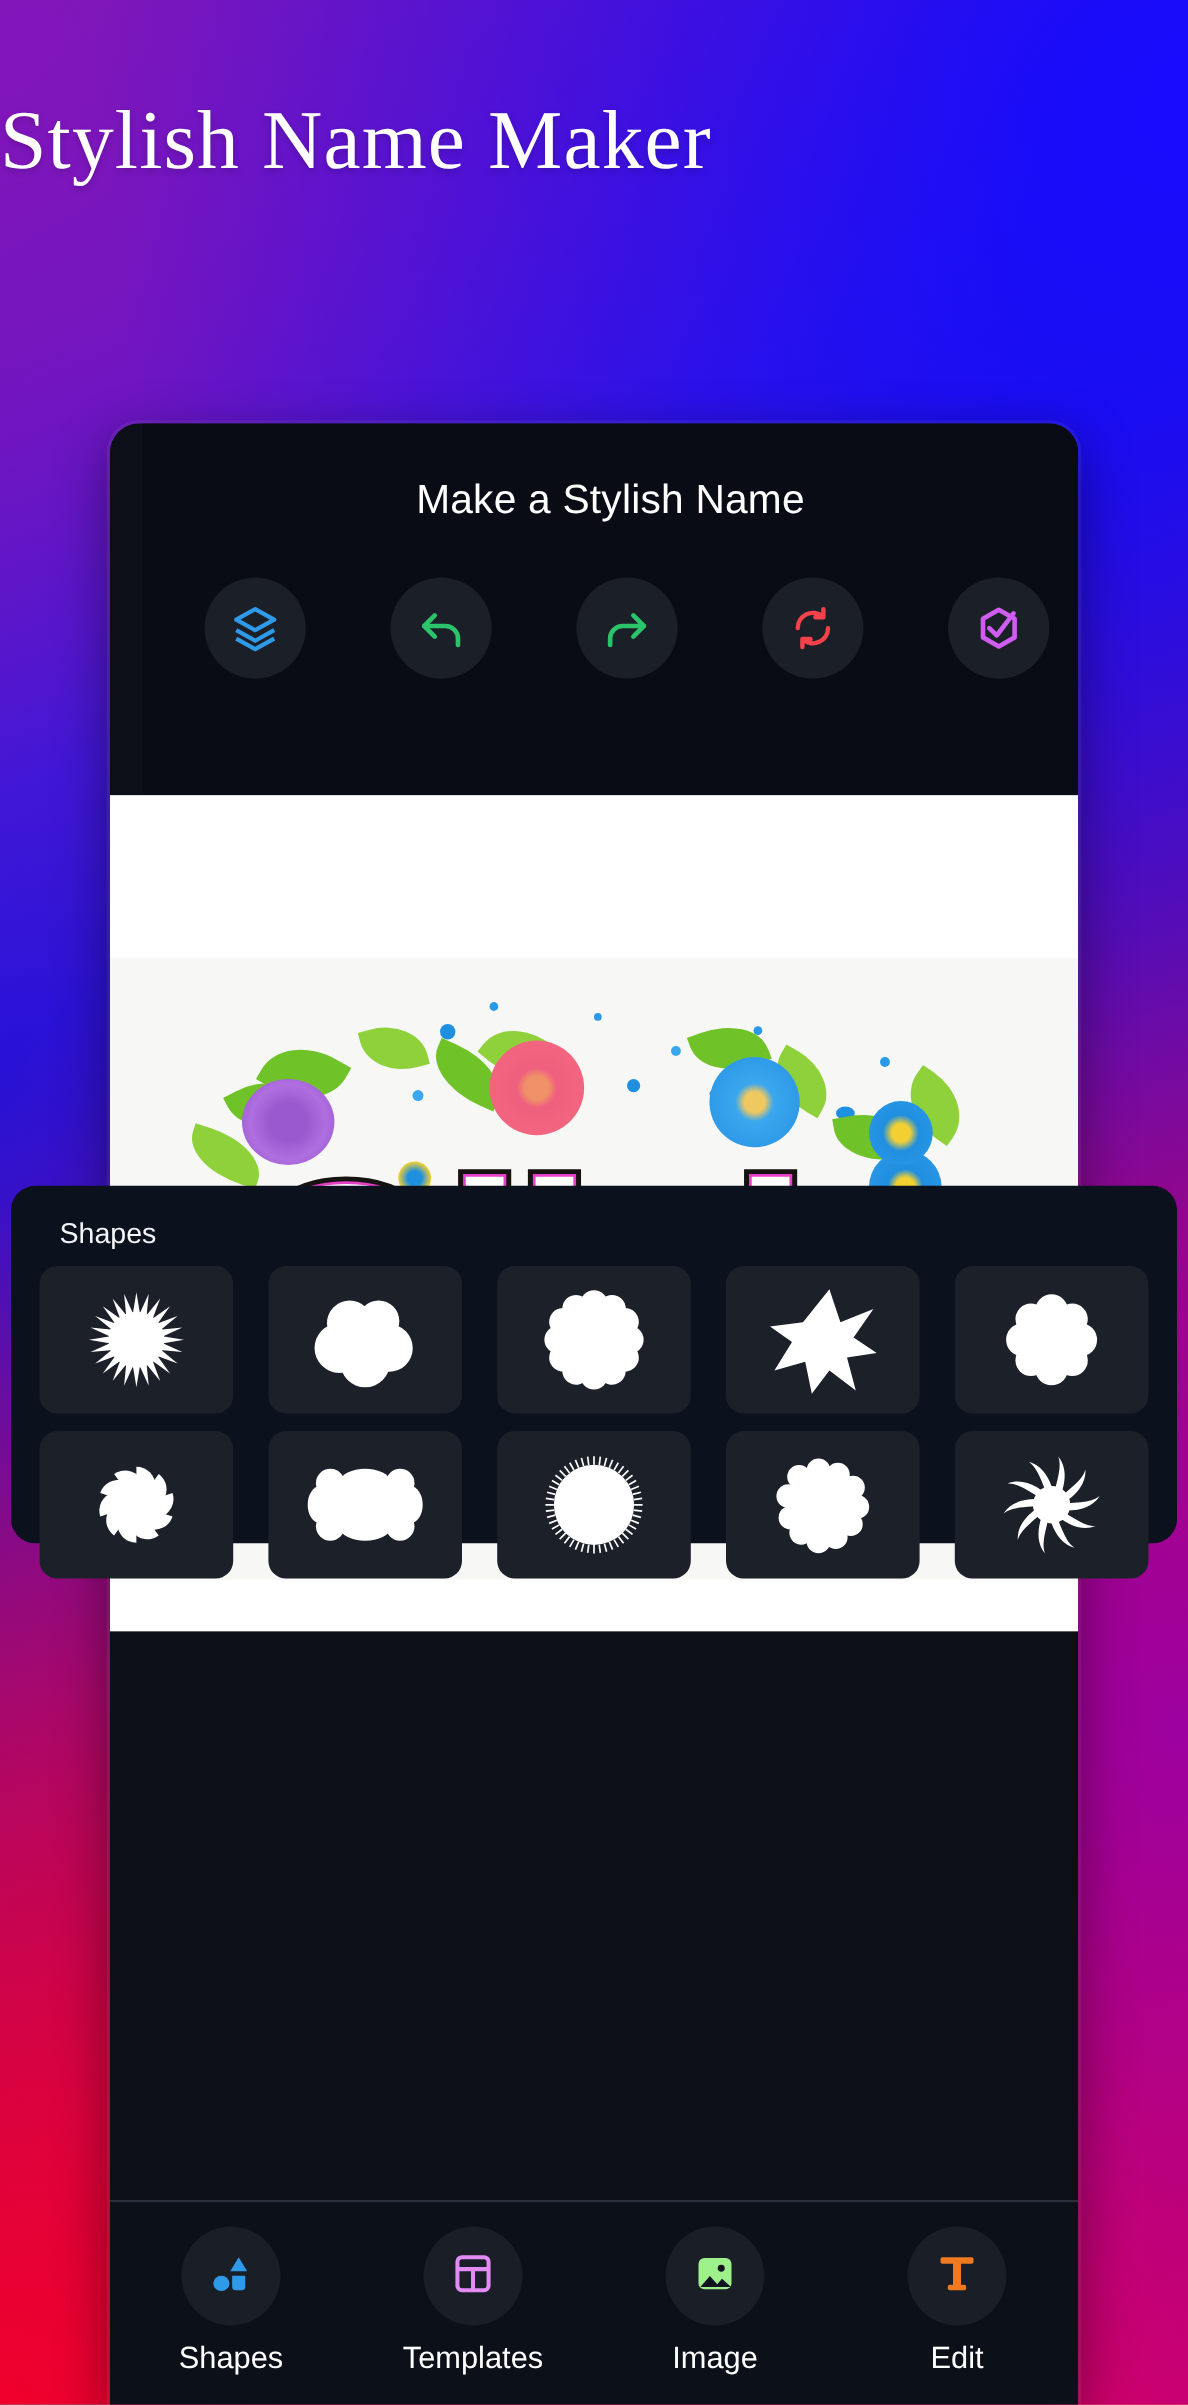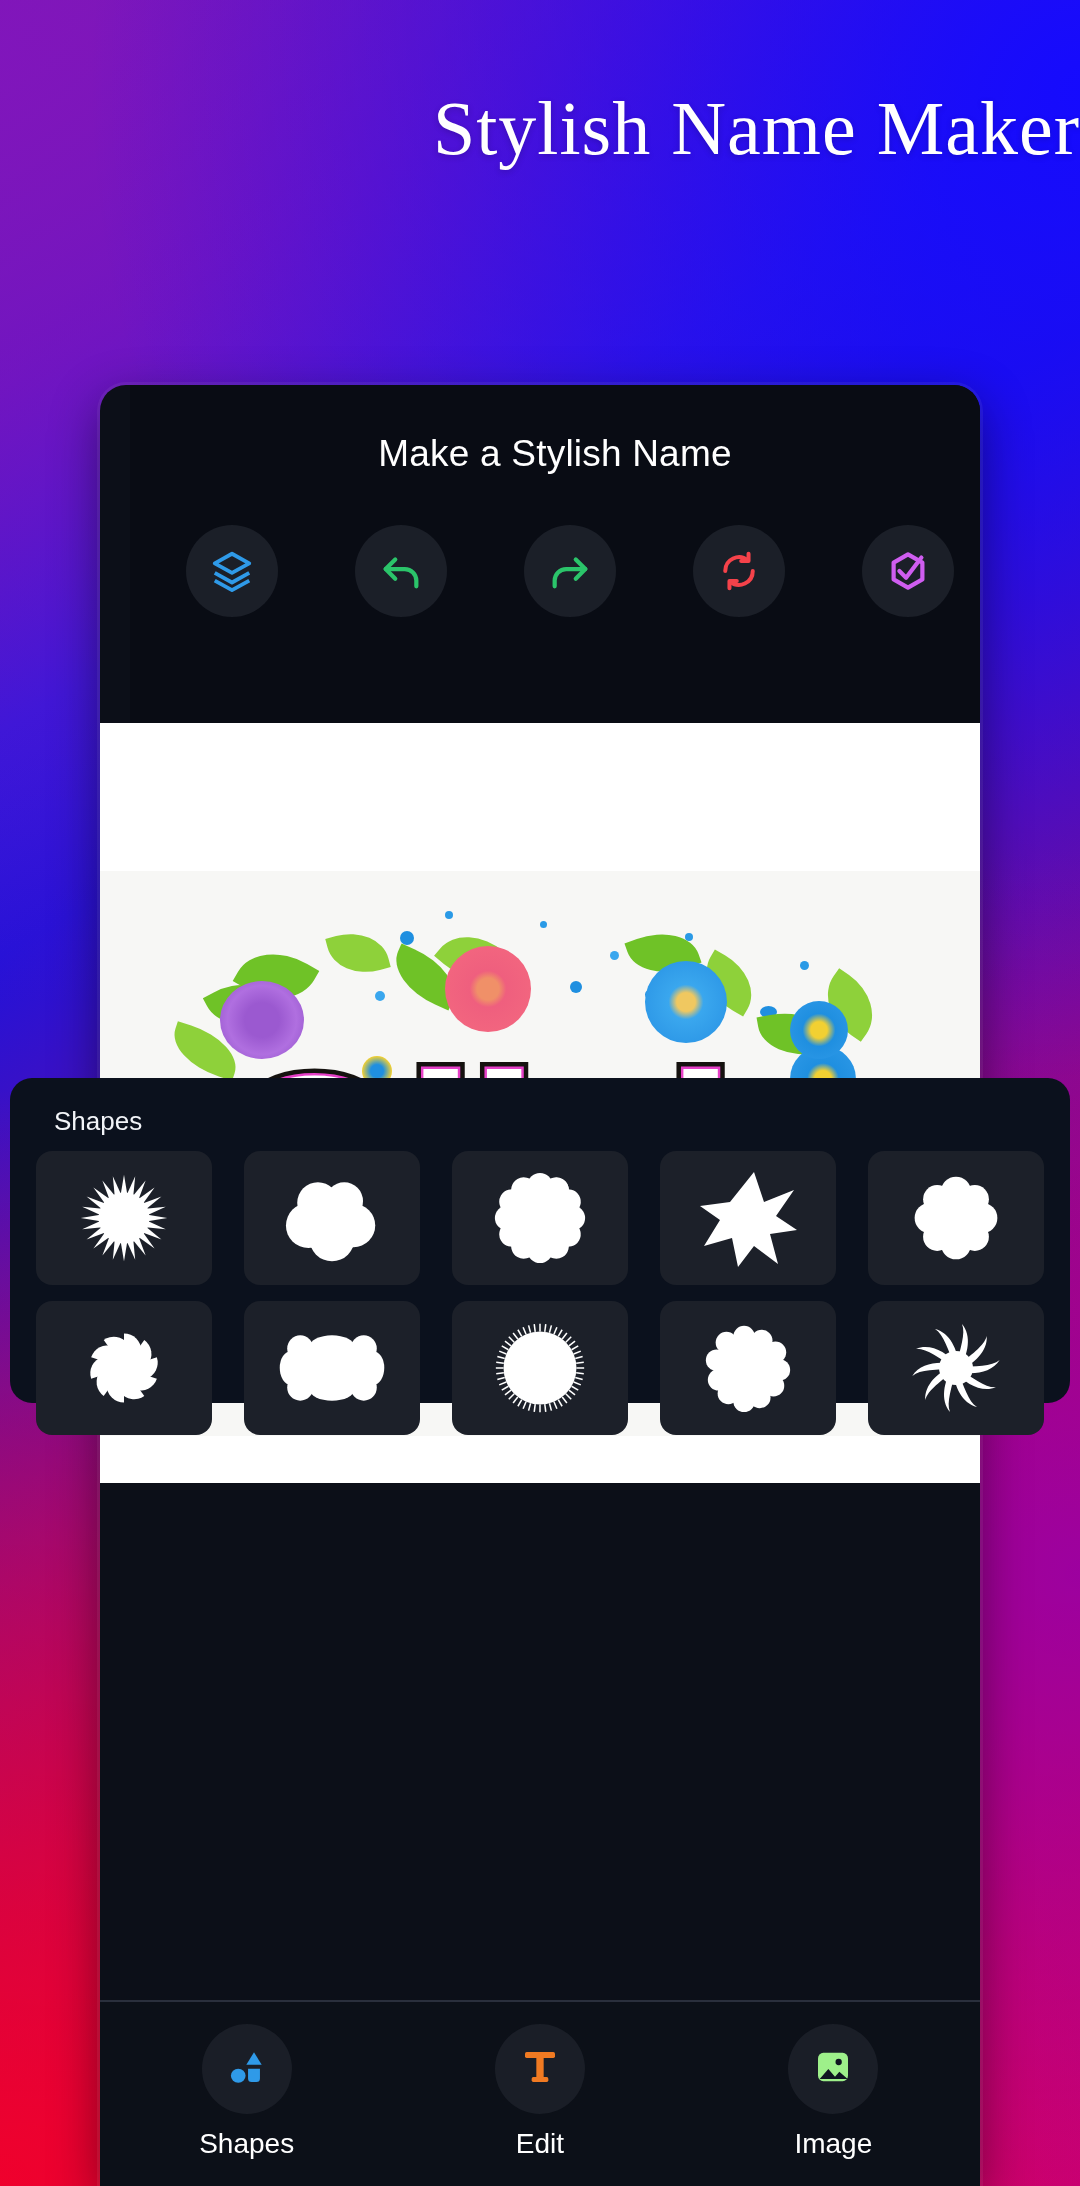--- a/index.html
+++ b/index.html
@@ -25,21 +25,21 @@
     position:absolute; inset:0; pointer-events:none;
     background:
       radial-gradient(circle at 100% 4%, rgba(20,10,255,.95) 0%, rgba(20,10,255,0) 42%),
       radial-gradient(circle at 0% 2%, rgba(130,20,190,.85) 0%, rgba(130,20,190,0) 40%),
       radial-gradient(circle at 100% 72%, rgba(150,0,170,.85) 0%, rgba(150,0,170,0) 38%),
       radial-gradient(circle at 0% 100%, rgba(245,0,40,.9) 0%, rgba(245,0,40,0) 45%),
       radial-gradient(circle at 100% 100%, rgba(200,0,120,.8) 0%, rgba(200,0,120,0) 45%);
   }
 
   
-  .hero { position:absolute; top:0; left:0; width:1080px; text-align:right; z-index:3; }
+  .hero { position:absolute; top:0; left:0; width:1080px; text-align:left; z-index:3; }
   .hero-title {
     font-family:"Liberation Serif", serif;
     color:#ffffff;
     font-size:76px;
     letter-spacing:1px;
     margin-top:85px;
     font-weight:400;
     text-shadow:0 2px 6px rgba(0,0,0,.18);
   }
   .hero-sub {
@@ -567,40 +567,52 @@
         <svg width="42" height="42" viewBox="0 0 24 24" fill="#2f9ae8">
           <ellipse cx="7" cy="17" rx="4.2" ry="4"></ellipse>
           <path d="M16 3.5l4.4 7.2h-8.8z"></path>
           <path d="M12.6 13h6.8v5.6a2 2 0 0 1-2 2h-2.8a2 2 0 0 1-2-2z"></path>
         </svg>
       </span>
     </div>
     <div class="nav-label">Shapes</div>
   </div>
 
+  <div class="nav-item">
+    <div class="nav-icon">
+      <span>
+        <svg width="40" height="40" viewBox="0 0 24 24" fill="none" stroke="#e48cf5" stroke-width="2.2" stroke-linejoin="round">
+          <rect x="3.5" y="3" width="17" height="18" rx="2.5"></rect>
+          <line x1="3.5" y1="9.5" x2="20.5" y2="9.5"></line>
+          <line x1="12" y1="9.5" x2="12" y2="21"></line>
+        </svg>
+      </span>
+    </div>
+    <div class="nav-label">Templates</div>
+  </div>
+
+  <div class="nav-item">
+    <div class="nav-icon">
+      <span>
+        <svg width="40" height="40" viewBox="0 0 24 24">
+          <rect x="3" y="3.5" width="18" height="17" rx="3.2" fill="#9ef08a"></rect>
+          <circle cx="15.4" cy="9" r="1.9" fill="#101521"></circle>
+          <path d="M4 19.2l5.2-6 4 4.6 2.6-3 5 4.4z" fill="#101521"></path>
+        </svg>
+      </span>
+    </div>
+    <div class="nav-label">Image</div>
+  </div>
 
   <div class="nav-item">
     <div class="nav-icon">
       <span>
         <svg width="40" height="40" viewBox="0 0 24 24" fill="#f07a22">
           <rect x="3" y="3" width="18" height="3.6" rx="1"></rect>
           <rect x="9.8" y="4" width="4.4" height="16" rx="1"></rect>
           <rect x="7" y="18" width="10" height="3" rx="1"></rect>
         </svg>
       </span>
     </div>
     <div class="nav-label">Edit</div>
   </div>
 
-  <div class="nav-item">
-    <div class="nav-icon">
-      <span>
-        <svg width="40" height="40" viewBox="0 0 24 24">
-          <rect x="3" y="3.5" width="18" height="17" rx="3.2" fill="#9ef08a"></rect>
-          <circle cx="15.4" cy="9" r="1.9" fill="#101521"></circle>
-          <path d="M4 19.2l5.2-6 4 4.6 2.6-3 5 4.4z" fill="#101521"></path>
-        </svg>
-      </span>
-    </div>
-    <div class="nav-label">Image</div>
-  </div>
-
 </div>
 
 </body></html>

